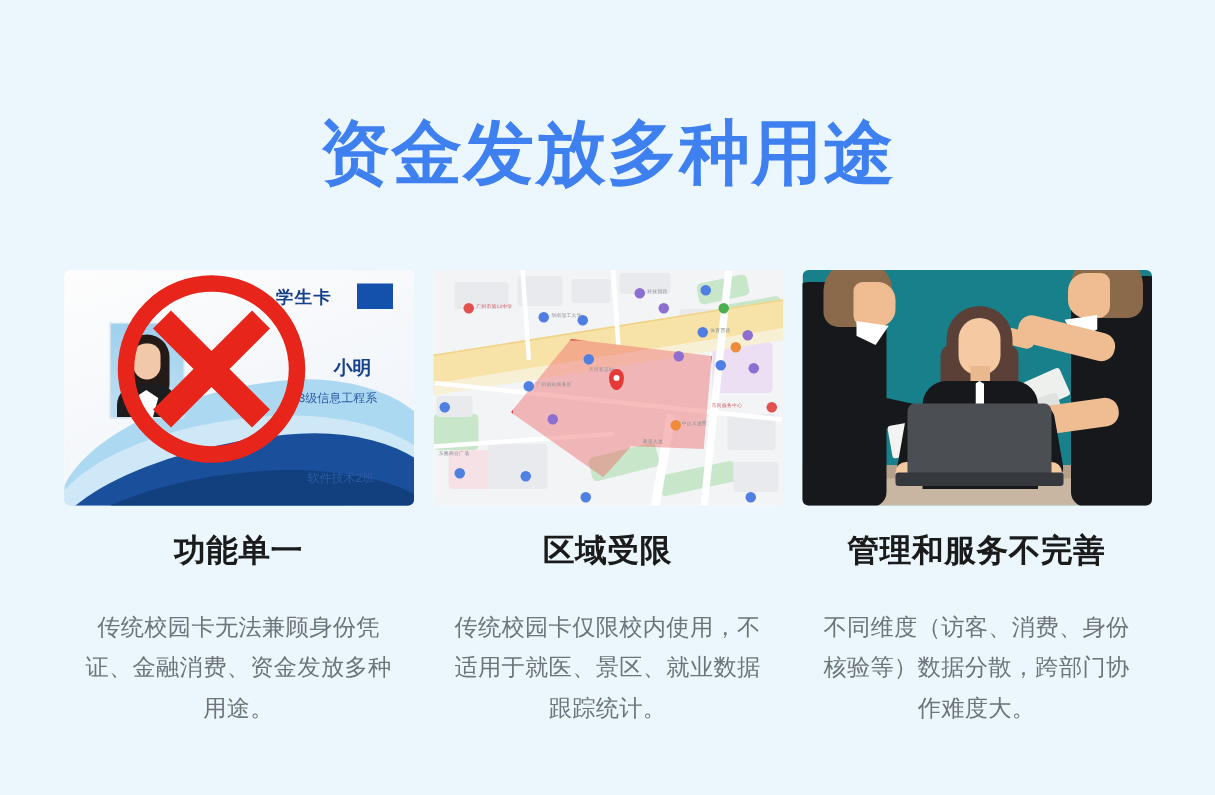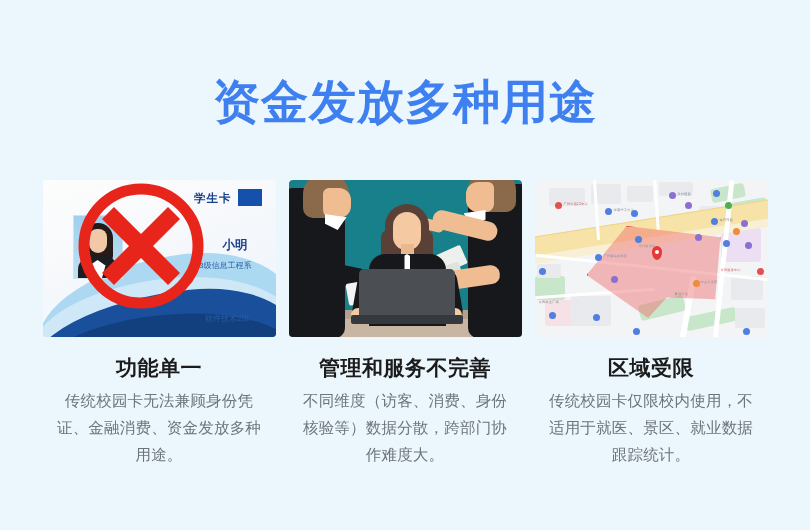--- a/index.html
+++ b/index.html
@@ -52,21 +52,21 @@
   .card-heading {
     margin-top: 18px;
     font-size: 21px;
     font-weight: bold;
     color: #1b1b1b;
     text-align: left;
     line-height: 1.2;
     letter-spacing: 0.5px;
   }
   .card-desc {
-    margin-top: 8px;
+    margin-top: 26px;
     font-size: 15.5px;
     color: #6d747b;
     text-align: center;
     line-height: 1.72;
     width: 218px;
     letter-spacing: 0.2px;
   }
 
   
   .idcard-bg {
@@ -134,21 +134,21 @@
     border-radius: 14px 14px 0 0;
   }
   .ph-collar {
     position: absolute; left: 16px; bottom: 0;
     width: 16px; height: 18px;
     background: #fff;
     clip-path: polygon(50% 0, 100% 30%, 78% 100%, 22% 100%, 0 30%);
   }
   .idcard-title {
     position: absolute;
-    right: 44px; top: 11px;
+    right: 54px; top: 11px;
     font-size: 11.5px;
     font-weight: bold;
     color: #17408a;
     letter-spacing: 1px;
   }
   .idcard-logo {
     position: absolute;
     right: 14px; top: 9px;
     width: 24px; height: 17px;
     background: #1351ad;
@@ -352,66 +352,20 @@
       <div class="idcard-line2">软件技术2班</div>
 
       <svg class="ban-icon" viewBox="0 0 130 130">
         <circle cx="65" cy="65" r="57" fill="none" stroke="#e8251b" stroke-width="11"></circle>
         <line x1="32" y1="32" x2="98" y2="98" stroke="#e8251b" stroke-width="17" stroke-linecap="butt"></line>
         <line x1="98" y1="32" x2="32" y2="98" stroke="#e8251b" stroke-width="17" stroke-linecap="butt"></line>
       </svg>
     </div>
     <div class="card-heading">功能单一</div>
     <div class="card-desc">传统校园卡无法兼顾身份凭证、金融消费、资金发放多种用途。</div>
-  </div>
-
-  <div class="card">
-    <div class="media">
-      <div class="ill-bg"></div>
-      <div class="ill-floor"></div>
-      <div class="ill-deskedge"></div>
-
-      <div class="p1-body"></div>
-      <div class="p1-head"></div>
-      <div class="p1-face"></div>
-      <div class="p1-collar"></div>
-      <div class="p1-arm"></div>
-      <div class="p1-hand"></div>
-      <div class="p1-paper"></div>
-      <div class="p1-pen"></div>
-
-      <div class="p2-body"></div>
-      <div class="p2-head"></div>
-      <div class="p2-face"></div>
-      <div class="p2-collar"></div>
-      <div class="p2-armA"></div>
-      <div class="p2-point"></div>
-      <div class="p2-paper"></div>
-      <div class="p2-paper2"></div>
-      <div class="p2-armB"></div>
-
-      <div class="w-hair-l"></div>
-      <div class="w-hair-r"></div>
-      <div class="w-hair"></div>
-      <div class="w-face"></div>
-      <div class="w-neck"></div>
-      <div class="w-armL"></div>
-      <div class="w-armR"></div>
-      <div class="w-body"></div>
-      <div class="w-shirt"></div>
-      <div class="w-lapel-l"></div>
-      <div class="w-lapel-r"></div>
-      <div class="w-handL"></div>
-      <div class="w-handR"></div>
-
-      <div class="laptop-screen"></div>
-      <div class="laptop-base"></div>
-    </div>
-    <div class="card-heading">管理和服务不完善</div>
-    <div class="card-desc">不同维度（访客、消费、身份核验等）数据分散，跨部门协作难度大。</div>
   </div>
 
   <div class="card">
     <div class="media">
       <div class="map-bg"></div>
 
       <div class="map-green" style="left:0;top:96px;width:30px;height:24px;"></div>
       <div class="map-green" style="left:104px;top:120px;width:46px;height:16px;transform:rotate(-14deg);"></div>
       <div class="map-green" style="left:150px;top:132px;width:52px;height:14px;transform:rotate(-12deg);"></div>
       <div class="map-green" style="left:176px;top:6px;width:34px;height:14px;transform:rotate(-12deg);"></div>
@@ -475,13 +429,59 @@
       <div class="maplabel" style="left:104px;top:64px;">天河客运站</div>
       <div class="maplabel" style="left:140px;top:112px;">黄埔大道</div>
       <div class="maplabel" style="left:166px;top:100px;">中山大道西</div>
       <div class="maplabel" style="left:4px;top:120px;">东圃商业广场</div>
       <div class="maplabel red" style="left:186px;top:88px;">市民服务中心</div>
     </div>
     <div class="card-heading">区域受限</div>
     <div class="card-desc">传统校园卡仅限校内使用，不适用于就医、景区、就业数据跟踪统计。</div>
   </div>
 
+  <div class="card">
+    <div class="media">
+      <div class="ill-bg"></div>
+      <div class="ill-floor"></div>
+      <div class="ill-deskedge"></div>
+
+      <div class="p1-body"></div>
+      <div class="p1-head"></div>
+      <div class="p1-face"></div>
+      <div class="p1-collar"></div>
+      <div class="p1-arm"></div>
+      <div class="p1-hand"></div>
+      <div class="p1-paper"></div>
+      <div class="p1-pen"></div>
+
+      <div class="p2-body"></div>
+      <div class="p2-head"></div>
+      <div class="p2-face"></div>
+      <div class="p2-collar"></div>
+      <div class="p2-armA"></div>
+      <div class="p2-point"></div>
+      <div class="p2-paper"></div>
+      <div class="p2-paper2"></div>
+      <div class="p2-armB"></div>
+
+      <div class="w-hair-l"></div>
+      <div class="w-hair-r"></div>
+      <div class="w-hair"></div>
+      <div class="w-face"></div>
+      <div class="w-neck"></div>
+      <div class="w-armL"></div>
+      <div class="w-armR"></div>
+      <div class="w-body"></div>
+      <div class="w-shirt"></div>
+      <div class="w-lapel-l"></div>
+      <div class="w-lapel-r"></div>
+      <div class="w-handL"></div>
+      <div class="w-handR"></div>
+
+      <div class="laptop-screen"></div>
+      <div class="laptop-base"></div>
+    </div>
+    <div class="card-heading">管理和服务不完善</div>
+    <div class="card-desc">不同维度（访客、消费、身份核验等）数据分散，跨部门协作难度大。</div>
+  </div>
+
 </div>
 
 </body></html>

